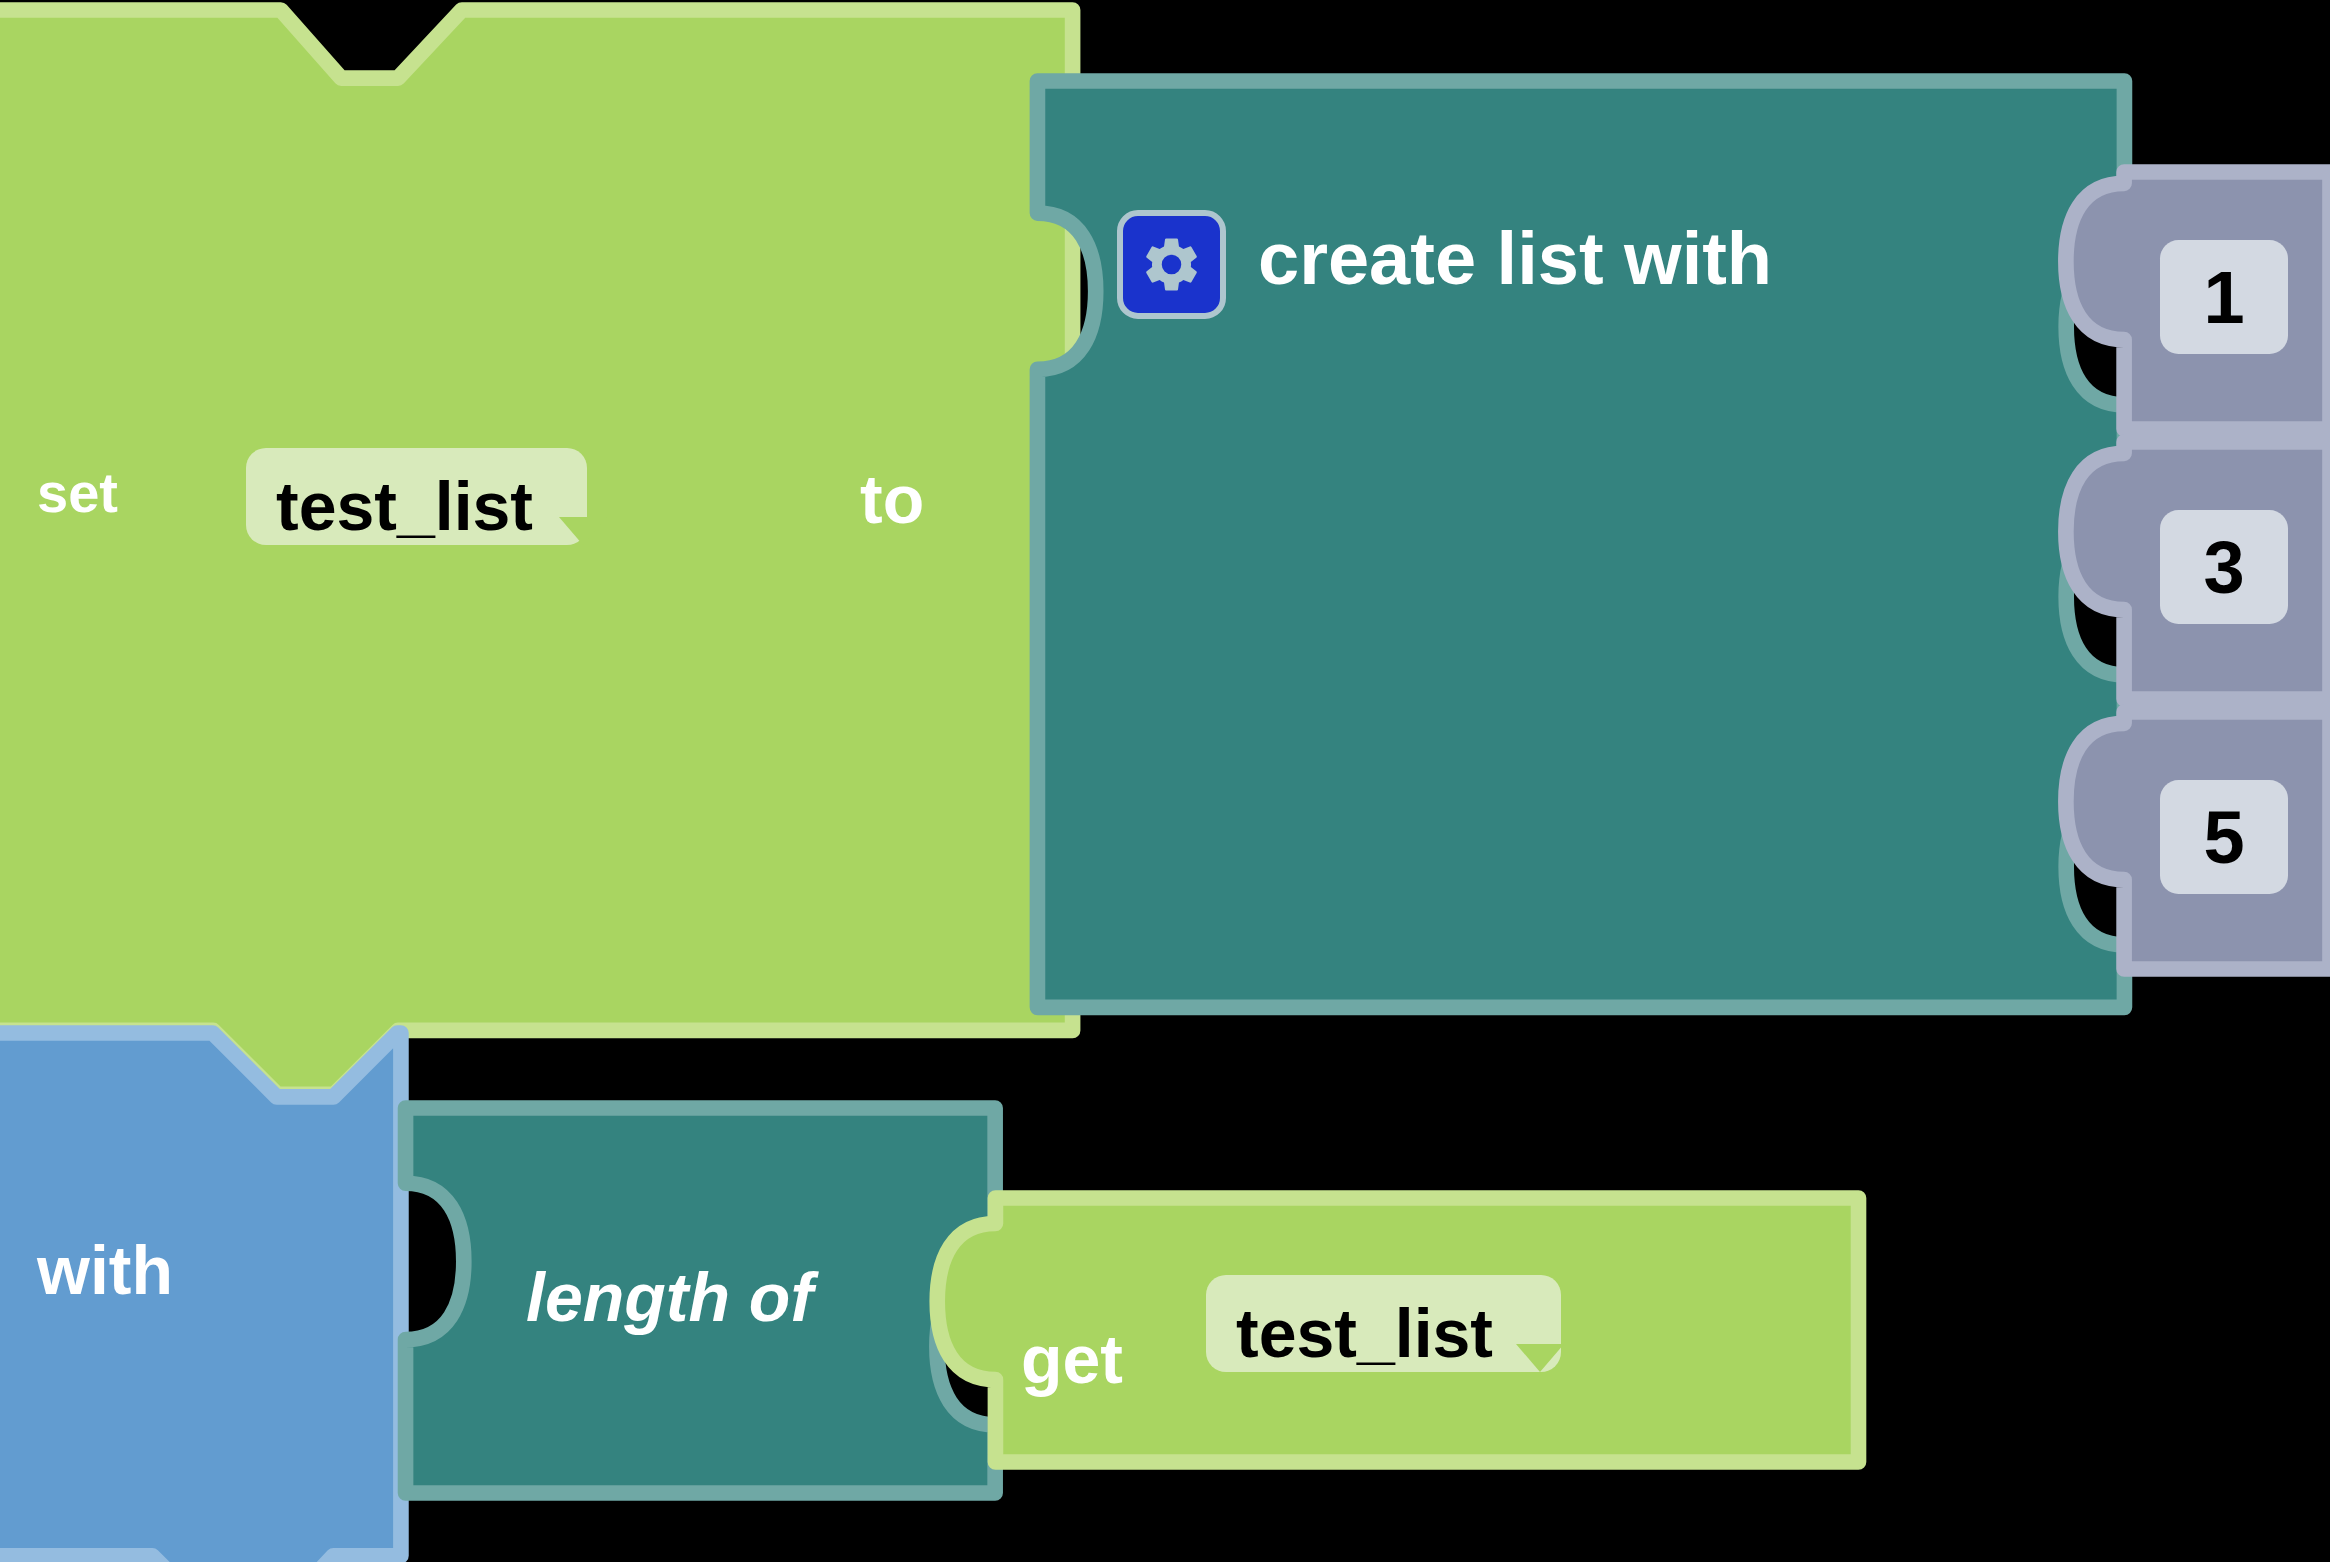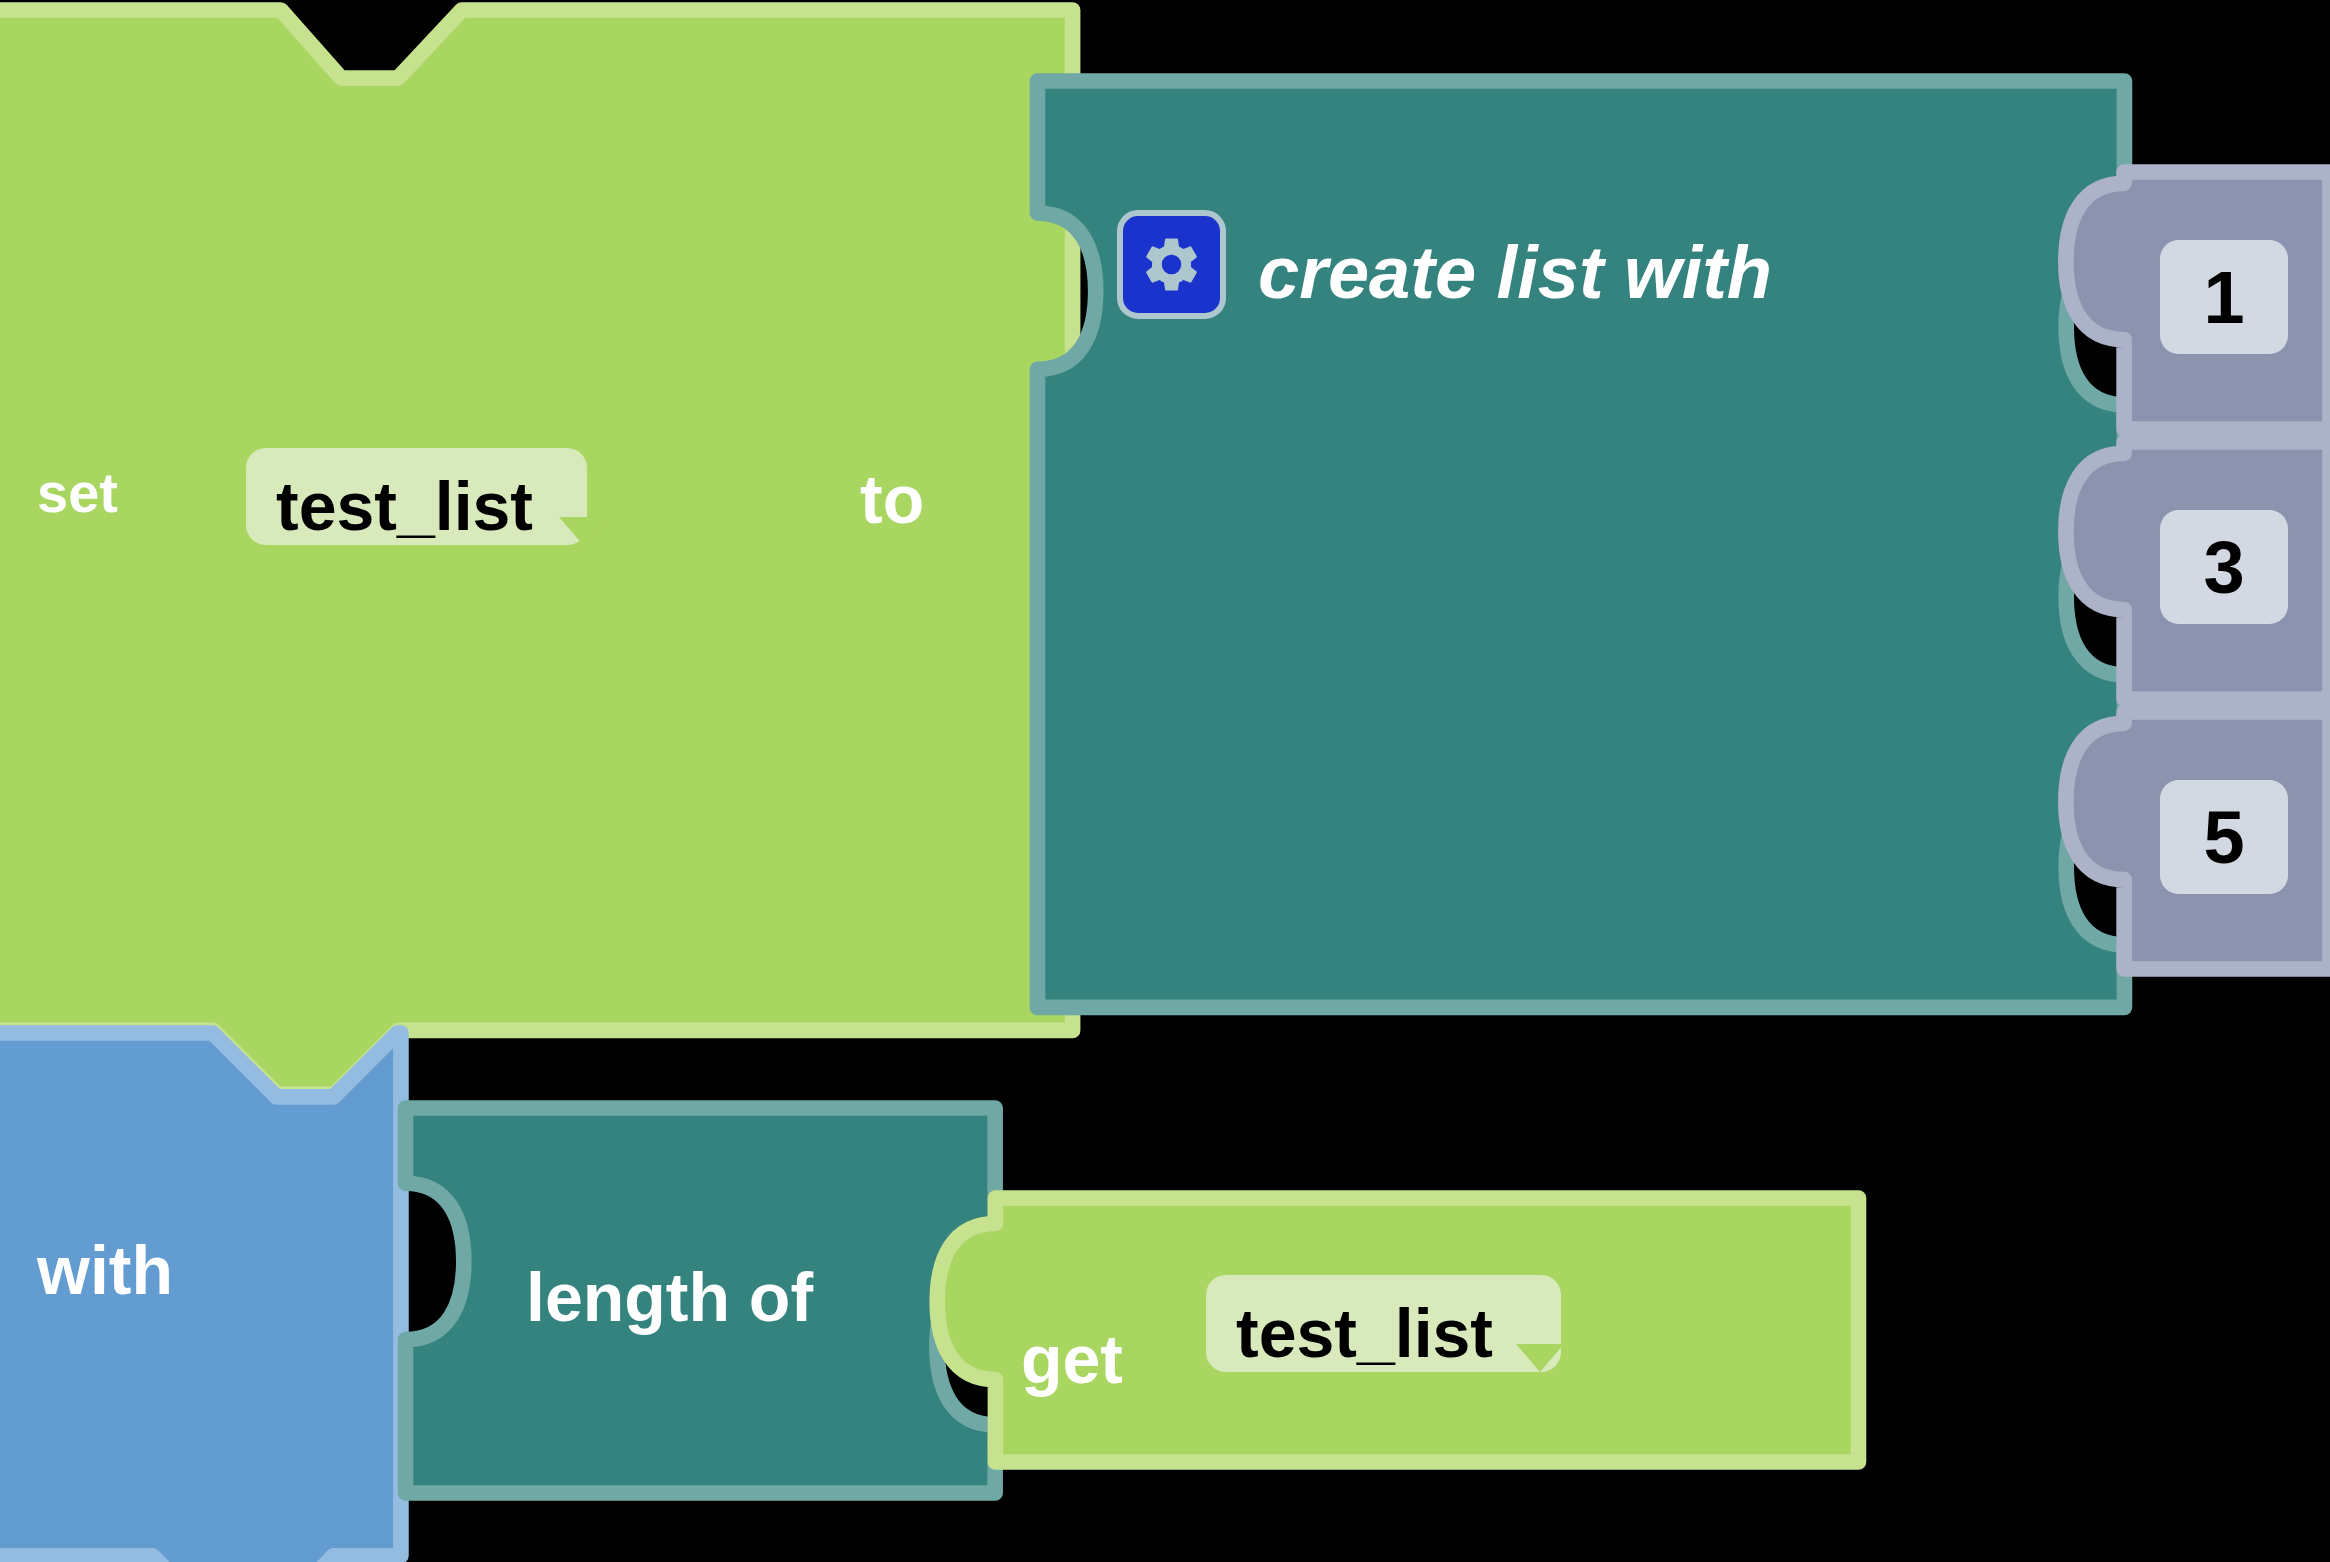--- a/index.html
+++ b/index.html
@@ -74,21 +74,21 @@
                C 90 420 112 370 112 310
                C 112 250 90 200 30 200 Z" fill="#34837F" stroke="#6FA8A5" stroke-width="22" stroke-linejoin="round"></path>
     </svg>
 
     <div class="gear" style="left:101px;top:139px;width:97px;height:97px;">
       <svg width="65" height="65" viewBox="0 0 24 24">
         <path fill="#AEC6CE" d="M19.14 12.94c.04-.3.06-.61.06-.94s-.02-.64-.07-.94l2.03-1.58a.49.49 0 0 0 .12-.61l-1.92-3.32a.49.49 0 0 0-.59-.22l-2.39.96c-.5-.38-1.03-.7-1.62-.94l-.36-2.54a.48.48 0 0 0-.48-.41h-3.84a.48.48 0 0 0-.48.41l-.36 2.54c-.59.24-1.13.57-1.62.94l-2.39-.96a.48.48 0 0 0-.59.22L2.74 8.87c-.12.21-.08.47.12.61l2.03 1.58c-.05.3-.09.63-.09.94s.02.64.07.94l-2.03 1.58a.49.49 0 0 0-.12.61l1.92 3.32c.12.22.37.29.59.22l2.39-.96c.5.38 1.03.7 1.62.94l.36 2.54c.05.24.25.41.48.41h3.84c.24 0 .44-.17.48-.41l.36-2.54c.59-.24 1.13-.56 1.62-.94l2.39.96c.22.08.47 0 .59-.22l1.92-3.32a.49.49 0 0 0-.12-.61l-2.01-1.58zM12 15.6A3.6 3.6 0 0 1 8.4 12 3.6 3.6 0 0 1 12 8.4a3.6 3.6 0 0 1 3.6 3.6 3.6 3.6 0 0 1-3.6 3.6z"></path>
       </svg>
     </div>
 
-    <span class="lbl" style="left:242px;top:165px;font-size:74px;font-style:italic;">create list with</span>
+    <span class="lbl" style="left:242px;top:151px;font-size:74px;">create list with</span>
   </div>
 
   <div class="blk" style="left:2046px;top:162px;">
     <svg width="284" height="277" viewBox="0 0 400 390">
       <path d="M 110 14
                L 400 14
                L 400 376
                L 110 376
                L 110 250
                C 50 250 28 200 28 140
@@ -140,21 +140,21 @@
                L 625 750
                L 530 750
                L 445 840
                L 365 840
                L 275 750
                L 0 750 Z" fill="#629CD0" stroke="#94BCE0" stroke-width="22" stroke-linejoin="round"></path>
     </svg>
     <span class="lbl" style="left:80px;top:1236px;font-size:68px;top:213px;">with</span>
   </div>
 
-  <div class="blk" style="left:384px;top:1098px;">
+  <div class="blk" style="left:384px;top:1098px;font-style:italic;">
     <svg width="654" height="412" viewBox="0 0 920 580">
       <path d="M 30 14
                L 860 14
                L 860 240
                C 800 240 778 290 778 350
                C 778 410 800 460 860 460
                L 860 556
                L 30 556
                L 30 340
                C 90 340 112 290 112 230

